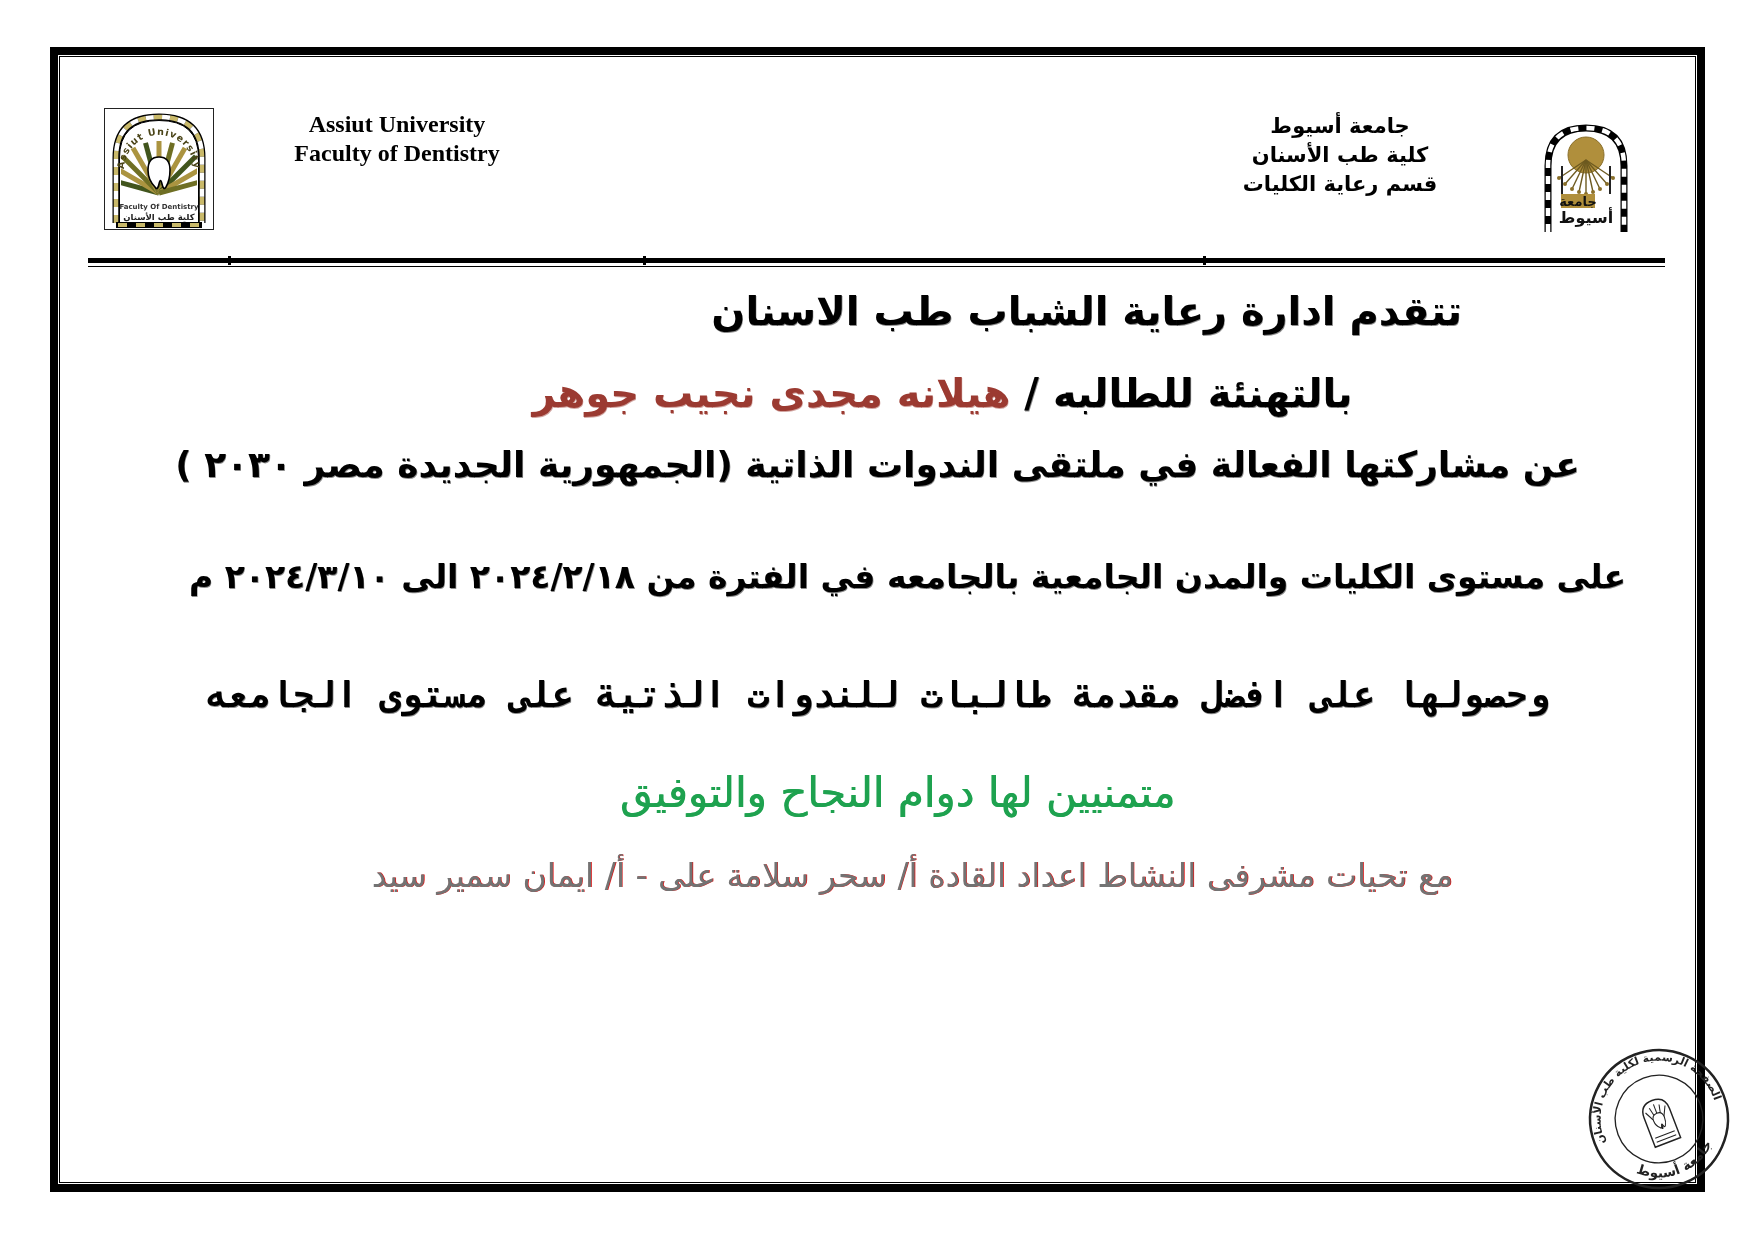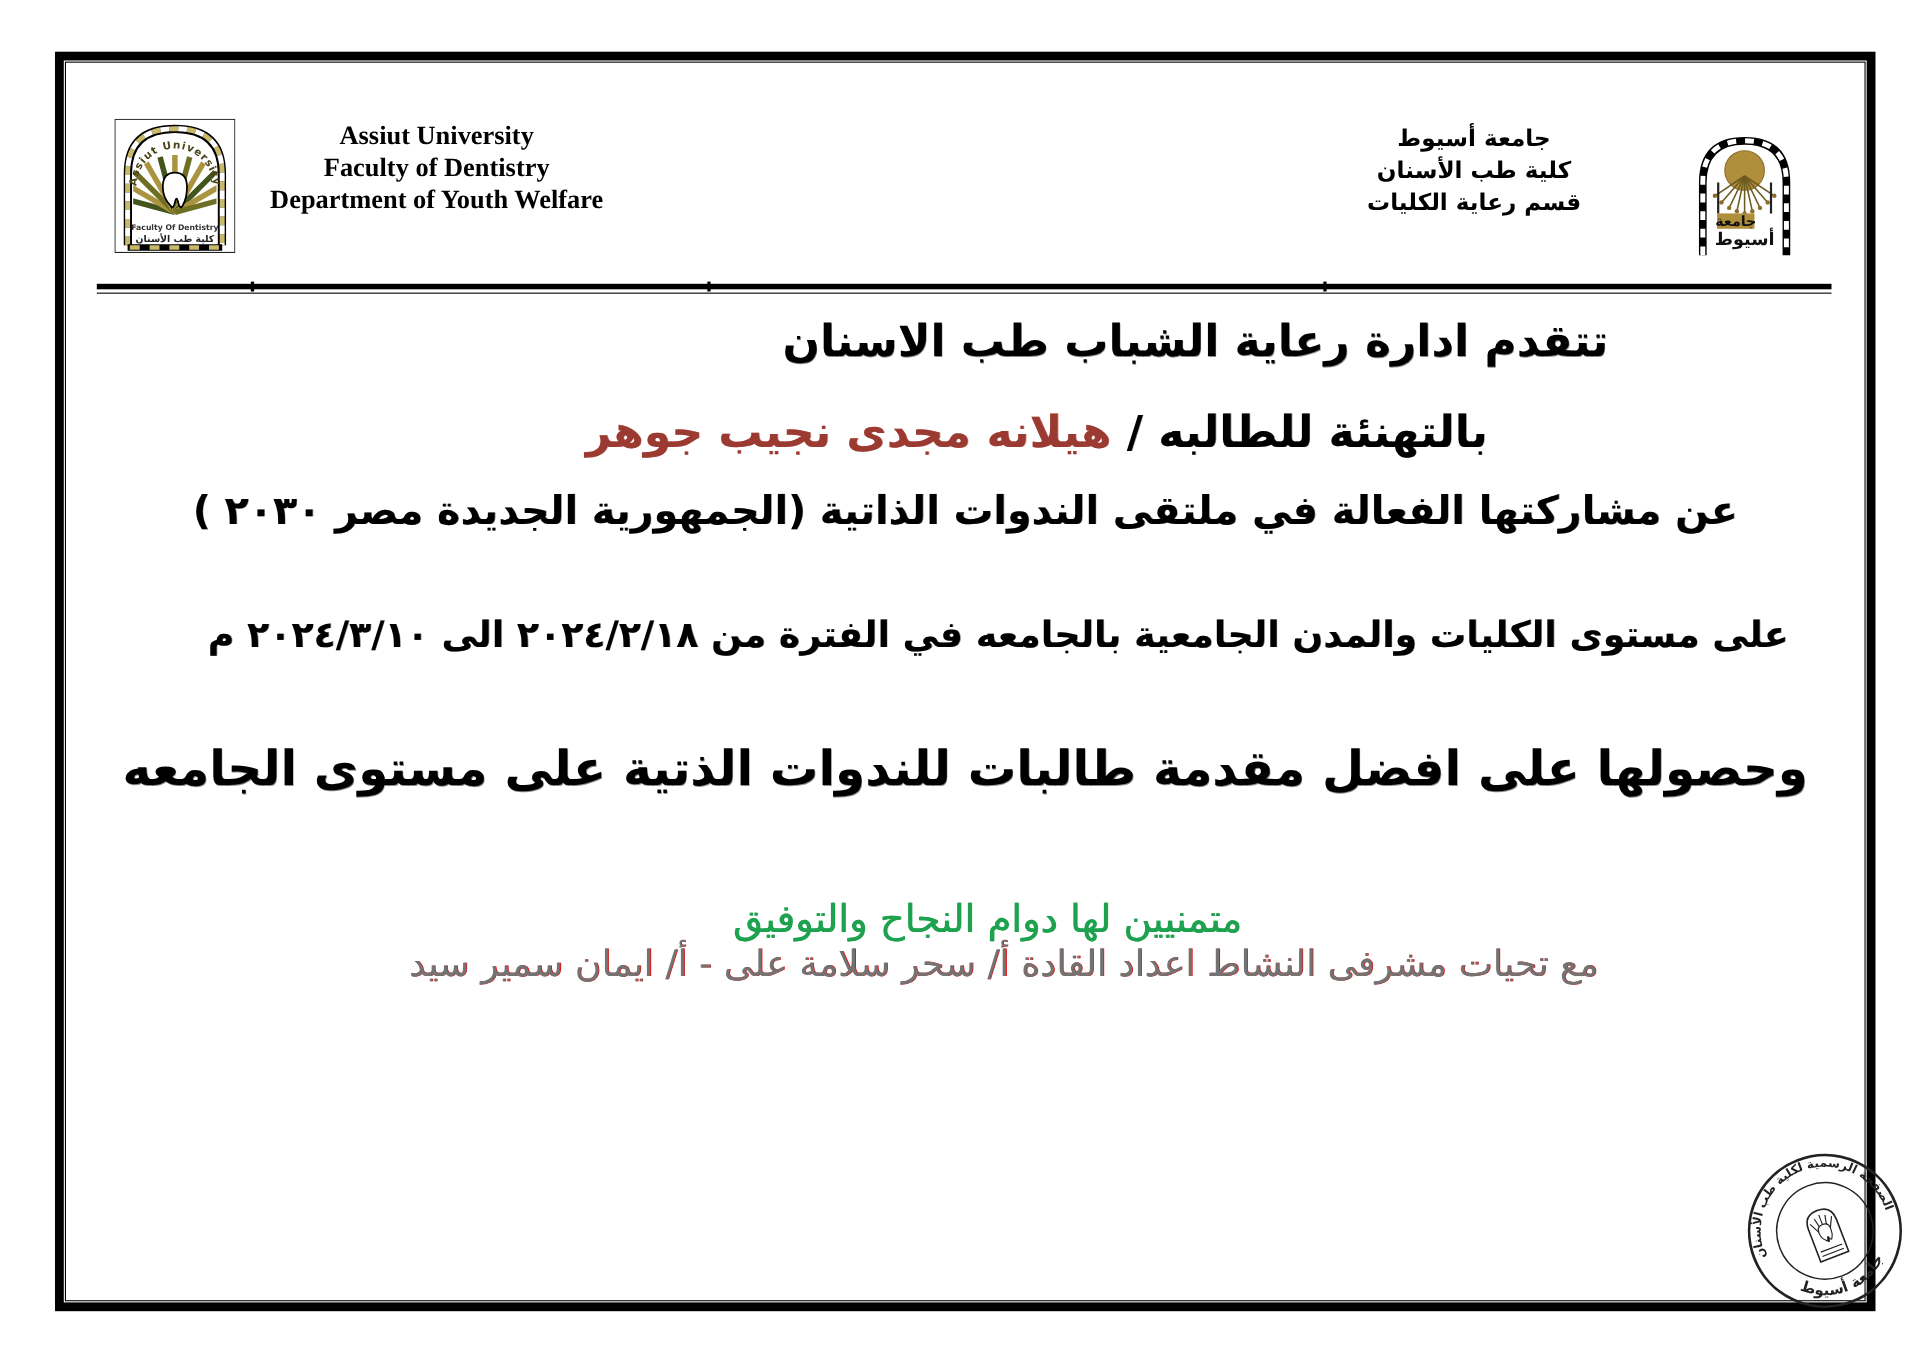--- a/index.html
+++ b/index.html
@@ -29,22 +29,22 @@
   
   .arline{position:absolute;left:55px;width:1645px;direction:rtl;white-space:nowrap;
           font-family:"DejaVu Sans",sans-serif;font-weight:bold;color:#000;
           text-align:center;box-sizing:border-box;
           text-shadow:0.6px 0.6px 0 rgba(0,0,0,0.45);}
   #line1{top:268px;font-size:40px;text-align:right;padding-right:238px;margin-top:20px;}
   #line2{top:370px;font-size:40px;padding-left:130px;}
   #line2 .name{color:#9b3a31;text-shadow:0.6px 0.6px 0 rgba(155,58,49,0.45);}
   #line3{top:444px;font-size:36px;}
   #line4{top:557px;font-size:33px;padding-left:60px;}
-  #line5{top:674px;font-size:44px;}
-  #wish {top:816px;font-size:35px;font-weight:normal;color:#1ea24f;
+  #line5{top:674px;font-size:36px;font-family:Liberation Mono, monospace;}
+  #wish {top:768px;font-size:42px;font-weight:normal;color:#1ea24f;
          text-shadow:0.7px 0 0 #1ea24f;padding-left:40px;}
   #sign {top:856px;font-size:33px;font-weight:normal;color:#737373;
          text-shadow:0.7px 0 0 #e11414;padding-left:70px;}
 
   
   .stamp{position:absolute;left:1586px;top:1046px;width:146px;height:146px;
          transform:rotate(-21deg);z-index:5;}
   svg text{font-family:"DejaVu Sans",sans-serif;}
 </style>
 </head>
@@ -97,21 +97,20 @@
     <text x="55" y="101" text-anchor="middle" font-size="7" font-weight="bold" font-family="Liberation Serif, serif" fill="#333">Faculty Of Dentistry</text>
     <text x="55" y="112" text-anchor="middle" font-size="8.5" font-weight="bold" fill="#222" direction="rtl">كلية طب الأسنان</text>
     <line x1="12" y1="117" x2="98" y2="117" stroke="#000" stroke-width="6"></line>
     <line x1="14" y1="117" x2="98" y2="117" stroke="#c9b96a" stroke-width="4" stroke-dasharray="9 9"></line>
   </svg>
 </div>
 
 <div class="en-block">
   <div>Assiut University</div>
   <div>Faculty of Dentistry</div>
-  <div>Department of Youth Welfare</div>
 </div>
 
 <div class="ar-block">
   <div>جامعة أسيوط</div>
   <div>كلية طب الأسنان</div>
   <div>قسم رعاية الكليات</div>
 </div>
 
 <div class="logo-right">
   <svg width="98" height="114" viewBox="0 0 98 114">

